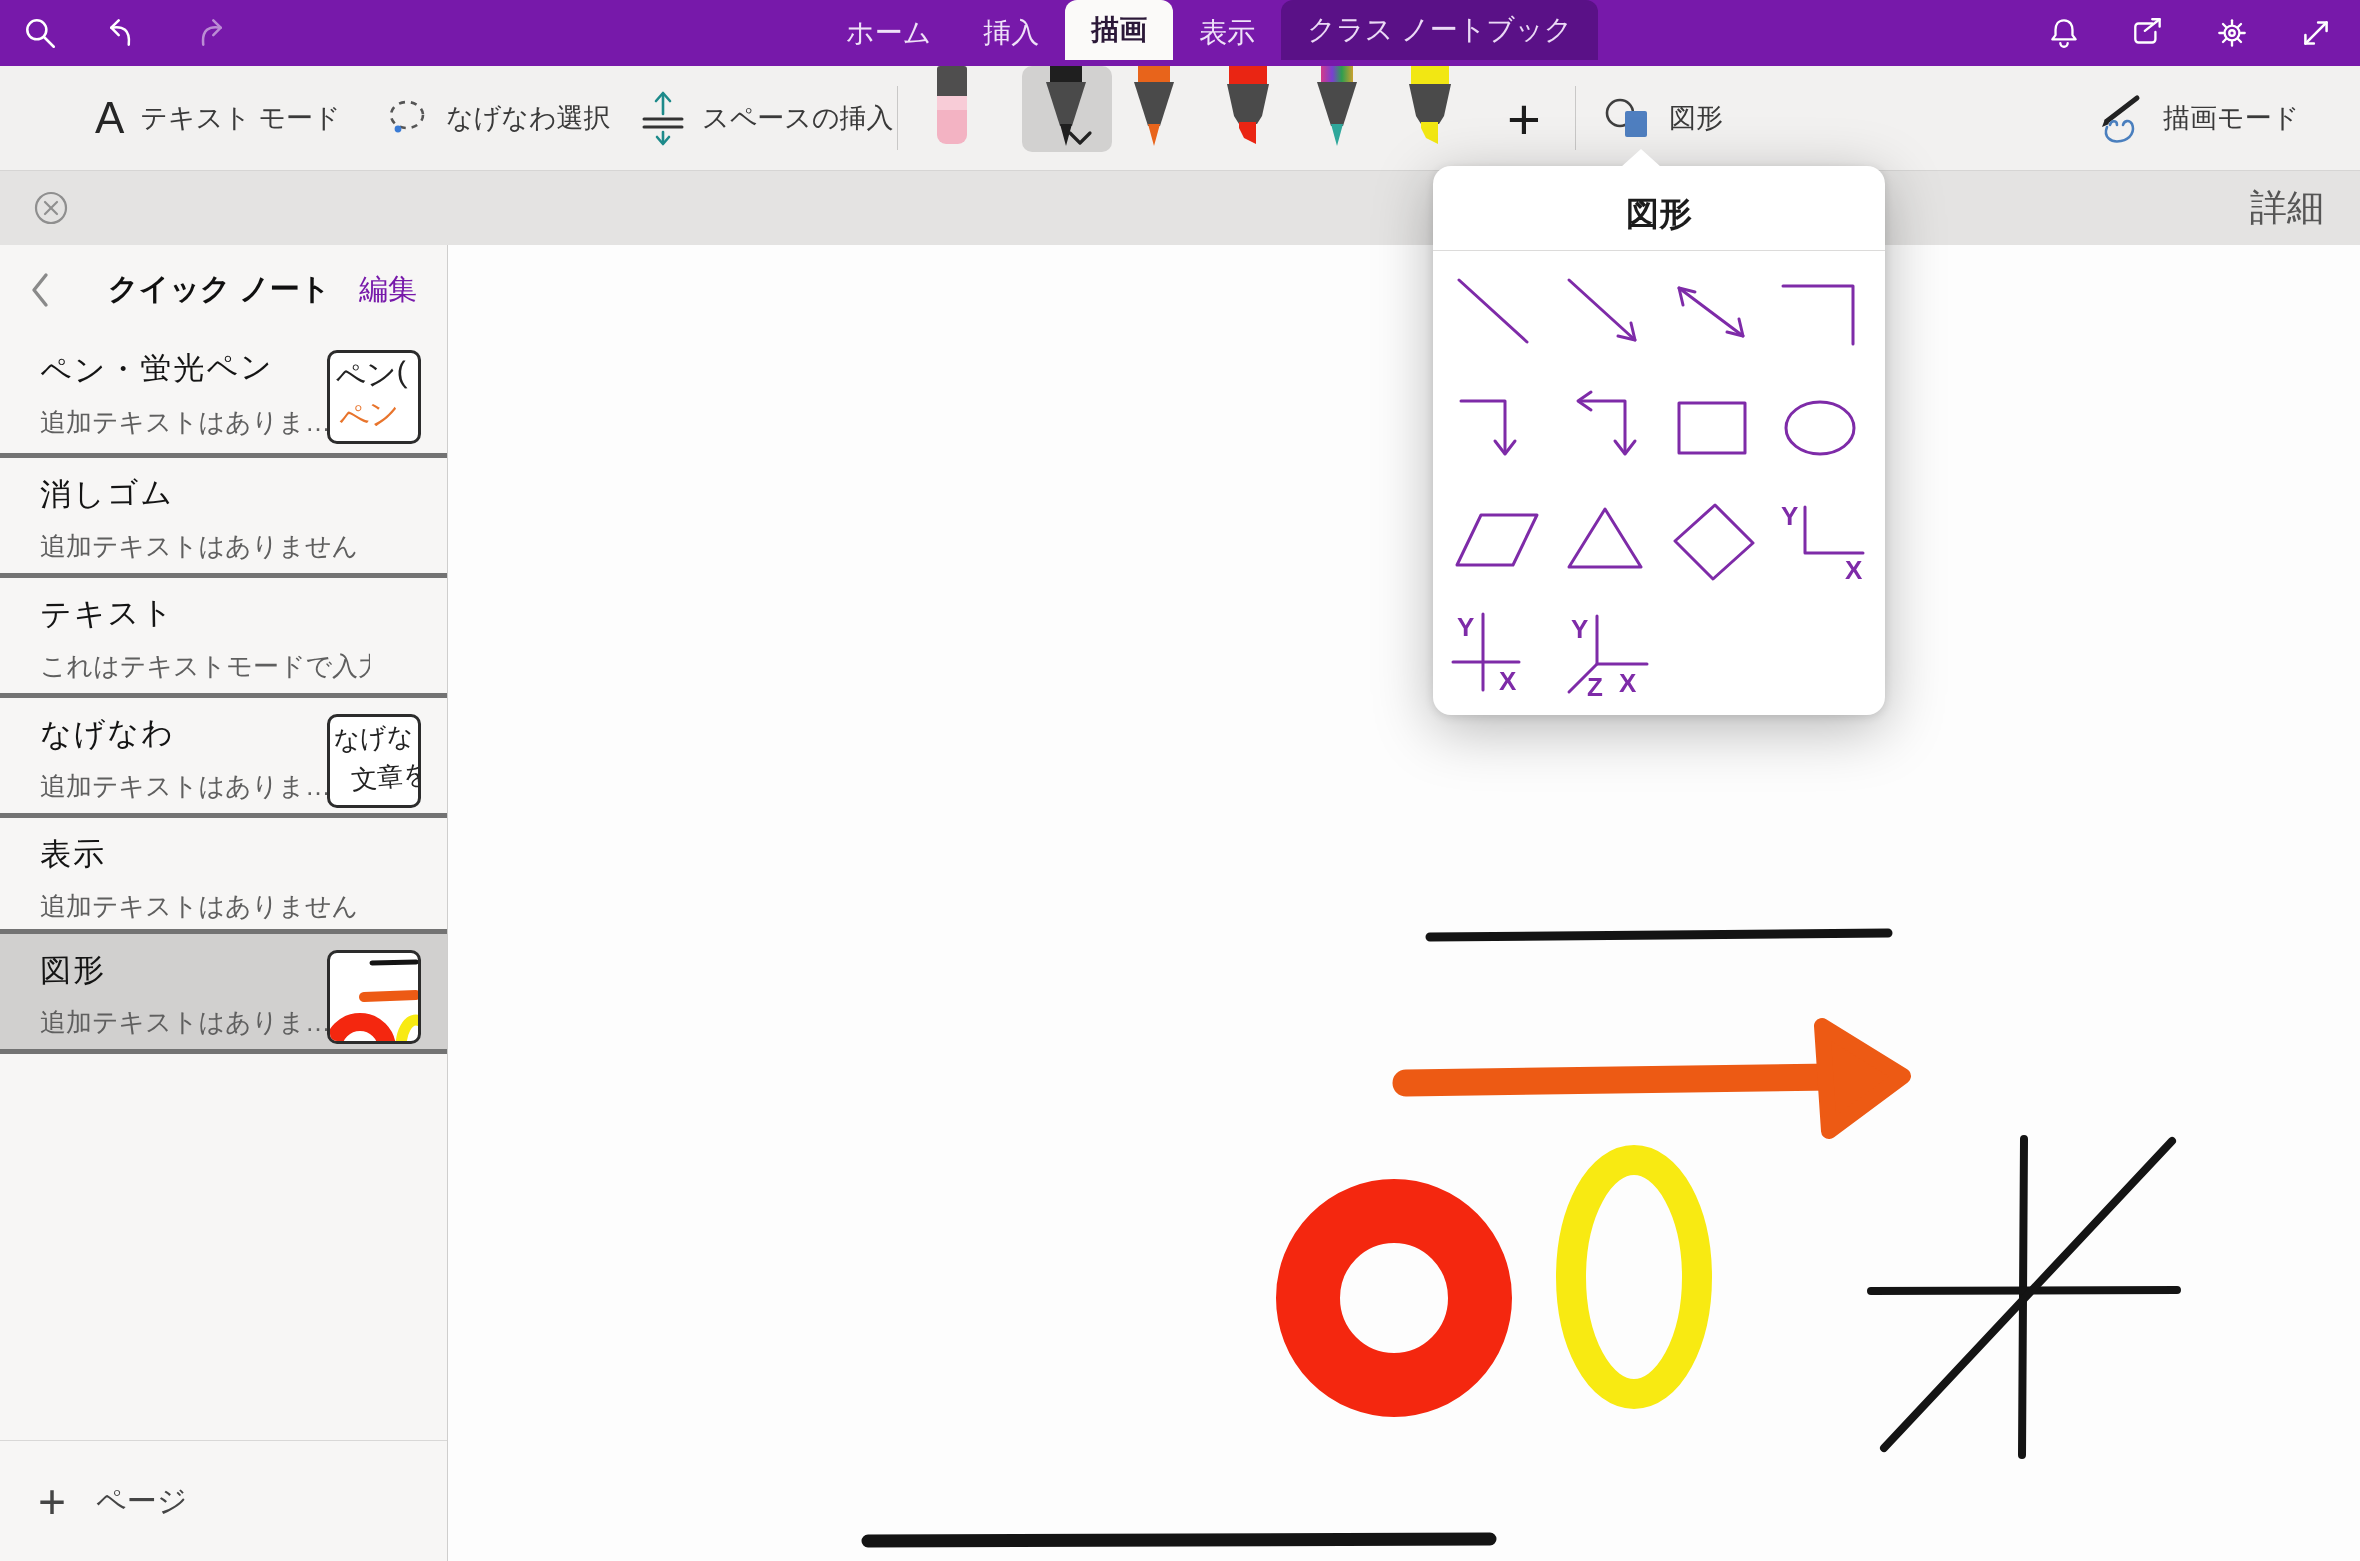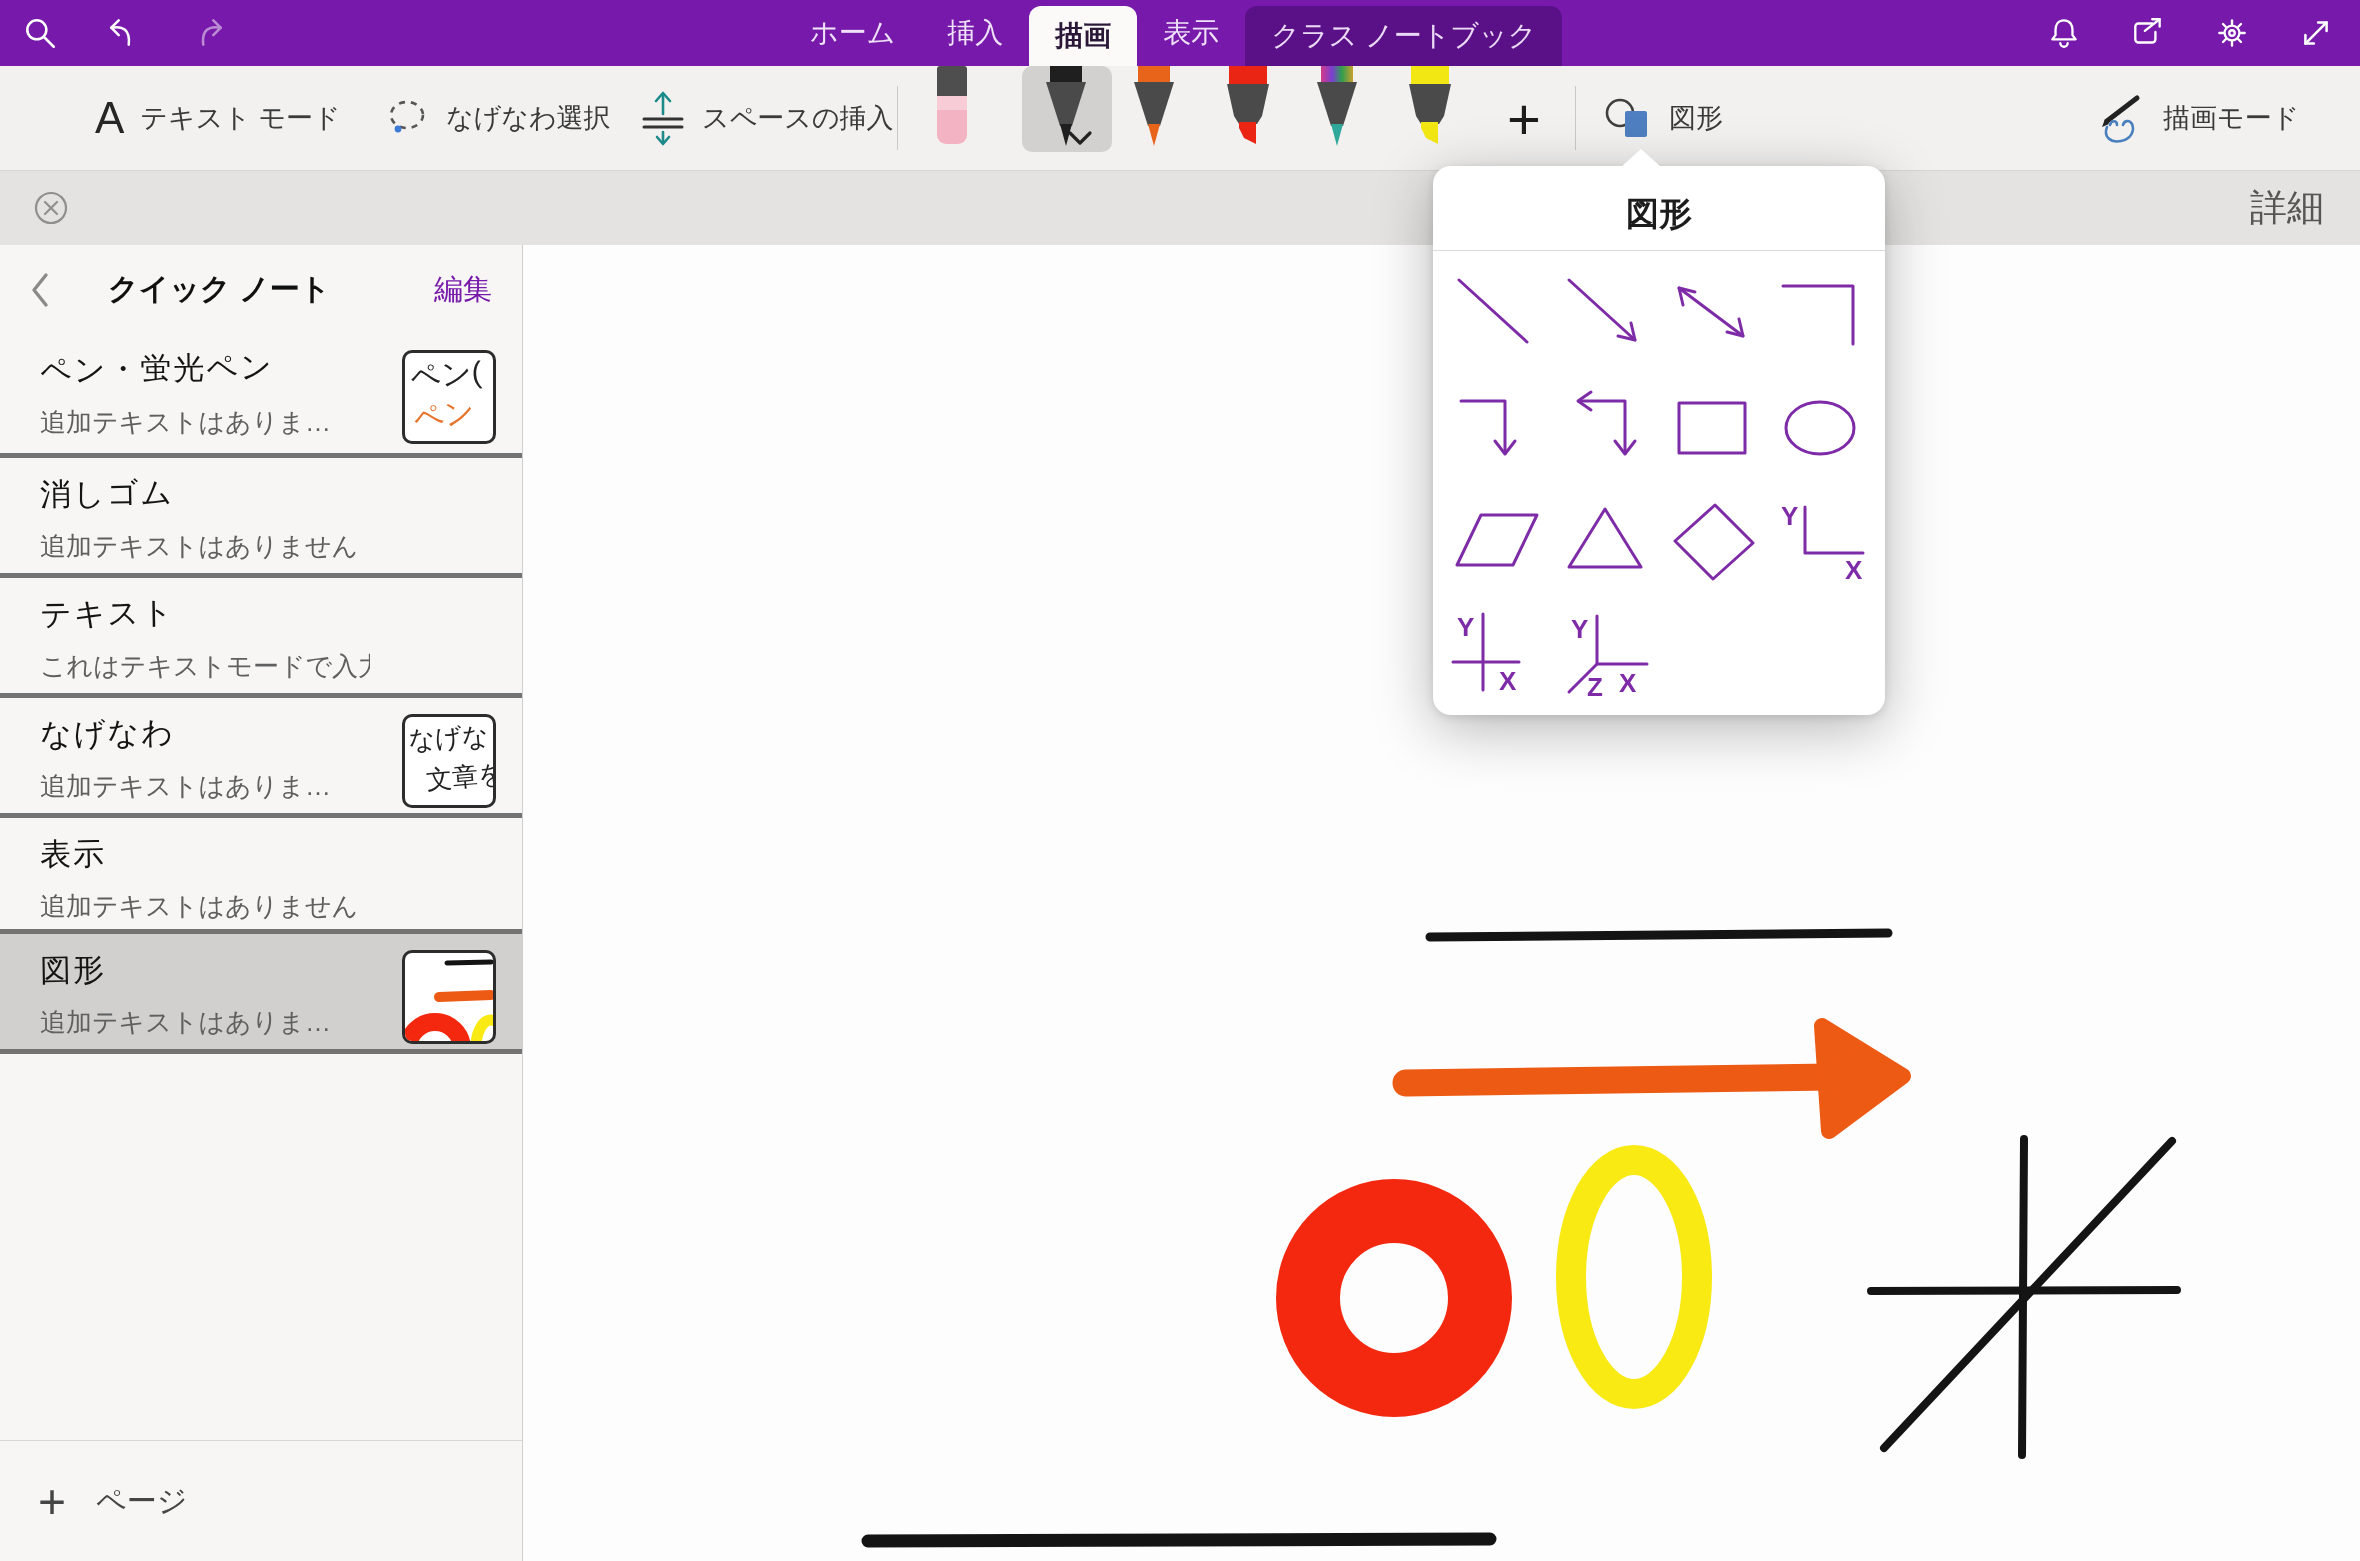--- a/index.html
+++ b/index.html
@@ -6,39 +6,39 @@
   body{
     width:2360px;height:1561px;position:relative;overflow:hidden;
     background:#fdfdfd;font-family:"Liberation Sans", sans-serif;
     -webkit-font-smoothing:antialiased;
   }
   
   #topbar{position:absolute;left:0;top:0;width:2360px;height:66px;background:#7719AA;z-index:30;}
   .tb-left{position:absolute;left:22px;top:0;height:66px;display:flex;align-items:center;gap:48px;}
   .tb-right{position:absolute;right:26px;top:0;height:66px;display:flex;align-items:center;gap:48px;}
   .tb-icon{display:flex;align-items:center;justify-content:center;cursor:pointer;}
-  #tabs{position:absolute;left:784px;top:0;height:66px;display:flex;align-items:flex-end;}
+  #tabs{position:absolute;left:820px;top:0;height:66px;display:flex;align-items:flex-start;}
   .tab{height:66px;display:flex;align-items:center;padding:0 26px;color:#EFE2F8;font-size:28px;white-space:nowrap;cursor:pointer;}
   .tab.active{height:60px;background:#FBFAF9;border-radius:12px 12px 0 0;color:#2b1838;font-weight:bold;}
   .tab.dark{height:60px;background:#5A1187;border-radius:12px 12px 0 0;color:#EBDAF6;}
   
   #ribbon{position:absolute;left:0;top:66px;width:2360px;height:104px;background:#F2F1F0;border-bottom:1px solid #d6d5d4;z-index:20;}
   .tool{position:absolute;top:0;height:104px;display:flex;align-items:center;gap:16px;color:#3a3a3a;font-size:27px;cursor:pointer;white-space:nowrap;}
   .rdiv{position:absolute;top:20px;width:1px;height:64px;background:#c9c8c7;}
   .pen{position:absolute;top:0;cursor:pointer;}
   #pen-selected-bg{position:absolute;left:1022px;top:0;width:90px;height:86px;background:#D2D1D0;border-radius:10px;}
   #pen-chevron{position:absolute;left:1066px;top:64px;}
   #add-pen{position:absolute;left:1496px;top:10px;width:56px;height:84px;font-size:58px;font-weight:300;color:#1d1d1d;display:flex;align-items:center;justify-content:center;cursor:pointer;}
   
   #banner{position:absolute;left:0;top:170px;width:2360px;height:75px;background:#E4E3E2;display:flex;align-items:center;z-index:10;}
   #banner .msg{margin-left:34px;font-size:28px;color:#6d6d6d;}
   #banner .xicon{margin-left:32px;display:flex;}
   #banner .details{position:absolute;right:36px;font-size:37px;color:#565656;cursor:pointer;margin-left:36px;}
   
-  #sidebar{position:absolute;left:0;top:245px;width:523px;height:1316px;background:#F7F6F5;border-right:1px solid #cfcecd;z-index:15;box-sizing:border-box;}
+  #sidebar{position:absolute;left:0;top:245px;width:448px;height:1316px;background:#F7F6F5;border-right:1px solid #cfcecd;z-index:15;box-sizing:border-box;}
   #sb-header{height:89px;display:flex;align-items:center;padding:0 30px;}
   #sb-header .title{margin-left:58px;font-size:30px;font-weight:bold;color:#101010;white-space:nowrap;}
   #sb-header .edit{margin-left:auto;font-size:29px;color:#7719AA;cursor:pointer;}
   .page-item{position:relative;height:120px;box-sizing:border-box;padding:16px 0 0 40px;border-bottom:5px solid #737373;cursor:pointer;}
   .page-item.selected{background:#D1D0CF;}
   .pi-title{font-size:31px;color:#141414;letter-spacing:2px;transform:rotate(-1deg);transform-origin:left;white-space:nowrap;}
   .pi-sub{font-size:26px;color:#5f5f5f;margin-top:13px;width:330px;white-space:nowrap;overflow:hidden;}
   .pi-thumb{position:absolute;right:26px;top:16px;width:88px;height:88px;background:#fff;border:3px solid #2c2c2c;border-radius:10px;overflow:hidden;}
   #add-page{position:absolute;left:0;bottom:0;width:100%;height:121px;border-top:1px solid #d9d8d7;display:flex;align-items:center;padding-left:38px;box-sizing:border-box;gap:30px;cursor:pointer;}
   #add-page .plus{font-size:48px;font-weight:300;color:#454545;}

